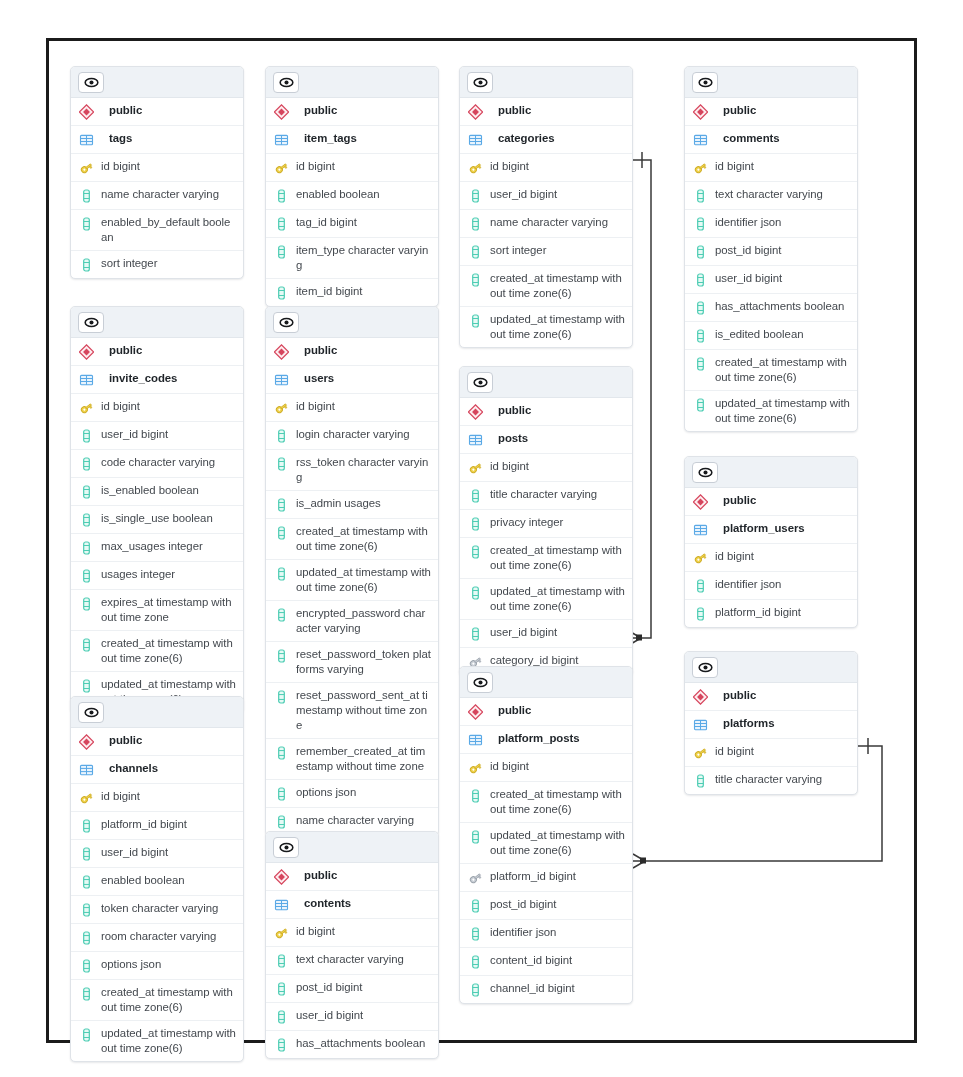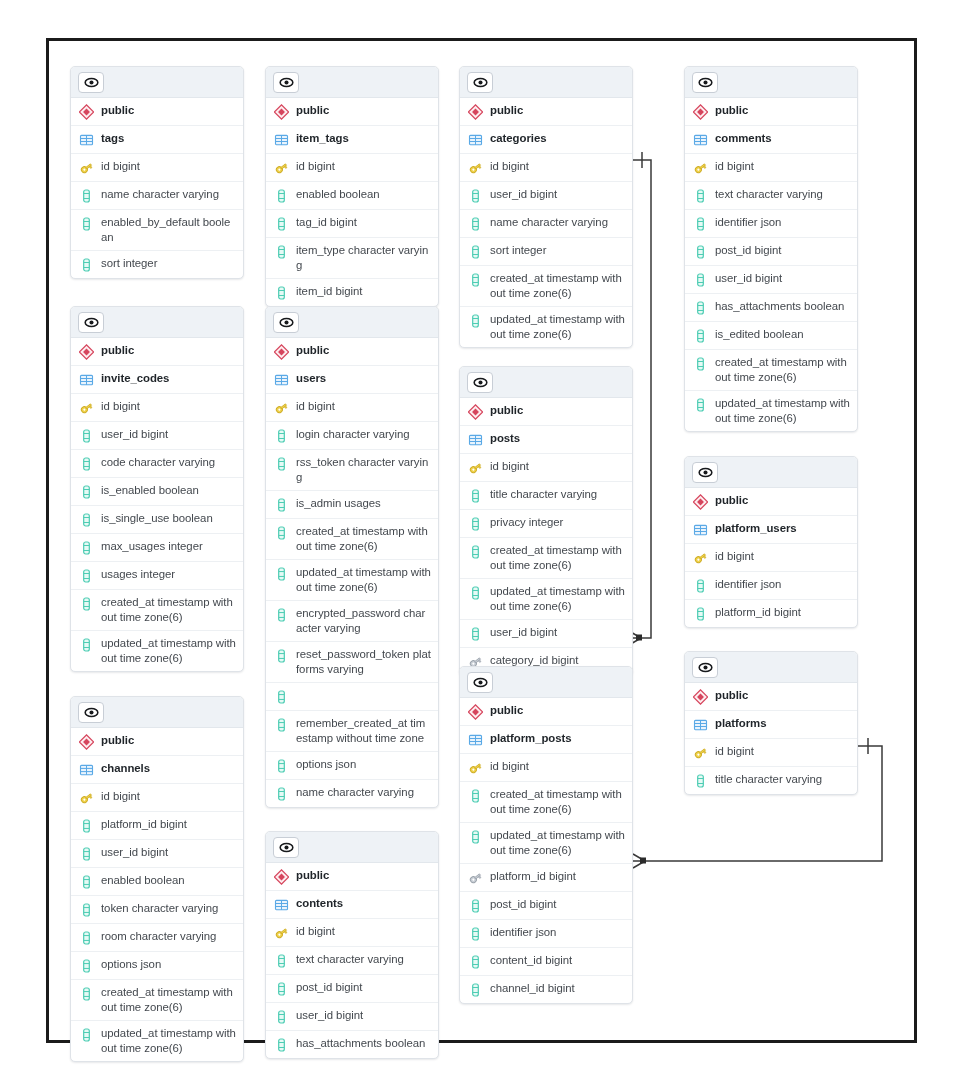--- a/index.html
+++ b/index.html
@@ -64,21 +64,21 @@
   }
   .row:last-child { border-bottom: none; }
   .row .ico { flex: 0 0 15px; height: 16px; display: block; margin-top: 1px; }
   .row .txt {
     font-size: 11.4px;
     line-height: 15px;
     color: #3a3f45;
     word-break: break-all;
     letter-spacing: -0.05px;
   }
-  .row.schema .txt, .row.tname .txt { font-weight: bold; color: #1f2429; word-break: normal; }
+  .row.schema .txt, .row.tname .txt { font-weight: bold; color: #1f2429; word-break: normal; margin-left: 8px; }
   .row.col .txt { color: #43484e; }
 </style>
 </head>
 <body>
 
 <div id="canvas">
   <div id="frame"></div>
 
   <svg id="edges">
     <defs>
@@ -494,20 +494,28 @@
             <line x1="5" y1="10.6" x2="11" y2="10.6" stroke="#4ecdb4" stroke-width="1.1"></line>
           </svg>
           <span class="txt">usages integer</span>
         </div>
         <div class="row col">
           <svg class="ico" viewBox="0 0 16 16" xmlns="http://www.w3.org/2000/svg">
             <rect x="5" y="1.6" width="6" height="12.8" rx="2.1" fill="#e6faf5" stroke="#4ecdb4" stroke-width="1.3"></rect>
             <line x1="5" y1="5.4" x2="11" y2="5.4" stroke="#4ecdb4" stroke-width="1.1"></line>
             <line x1="5" y1="10.6" x2="11" y2="10.6" stroke="#4ecdb4" stroke-width="1.1"></line>
           </svg>
+          <span class="txt">expires_at timestamp without time zone</span>
+        </div>
+        <div class="row col">
+          <svg class="ico" viewBox="0 0 16 16" xmlns="http://www.w3.org/2000/svg">
+            <rect x="5" y="1.6" width="6" height="12.8" rx="2.1" fill="#e6faf5" stroke="#4ecdb4" stroke-width="1.3"></rect>
+            <line x1="5" y1="5.4" x2="11" y2="5.4" stroke="#4ecdb4" stroke-width="1.1"></line>
+            <line x1="5" y1="10.6" x2="11" y2="10.6" stroke="#4ecdb4" stroke-width="1.1"></line>
+          </svg>
           <span class="txt">created_at timestamp without time zone(6)</span>
         </div>
         <div class="row col">
           <svg class="ico" viewBox="0 0 16 16" xmlns="http://www.w3.org/2000/svg">
             <rect x="5" y="1.6" width="6" height="12.8" rx="2.1" fill="#e6faf5" stroke="#4ecdb4" stroke-width="1.3"></rect>
             <line x1="5" y1="5.4" x2="11" y2="5.4" stroke="#4ecdb4" stroke-width="1.1"></line>
             <line x1="5" y1="10.6" x2="11" y2="10.6" stroke="#4ecdb4" stroke-width="1.1"></line>
           </svg>
           <span class="txt">updated_at timestamp without time zone(6)</span>
         </div>
@@ -603,20 +611,21 @@
             <line x1="5" y1="10.6" x2="11" y2="10.6" stroke="#4ecdb4" stroke-width="1.1"></line>
           </svg>
           <span class="txt">reset_password_token platforms varying</span>
         </div>
         <div class="row col">
           <svg class="ico" viewBox="0 0 16 16" xmlns="http://www.w3.org/2000/svg">
             <rect x="5" y="1.6" width="6" height="12.8" rx="2.1" fill="#e6faf5" stroke="#4ecdb4" stroke-width="1.3"></rect>
             <line x1="5" y1="5.4" x2="11" y2="5.4" stroke="#4ecdb4" stroke-width="1.1"></line>
             <line x1="5" y1="10.6" x2="11" y2="10.6" stroke="#4ecdb4" stroke-width="1.1"></line>
           </svg>
+          <span class="txt">reset_password_sent_at timestamp without time zone</span>
         </div>
         <div class="row col">
           <svg class="ico" viewBox="0 0 16 16" xmlns="http://www.w3.org/2000/svg">
             <rect x="5" y="1.6" width="6" height="12.8" rx="2.1" fill="#e6faf5" stroke="#4ecdb4" stroke-width="1.3"></rect>
             <line x1="5" y1="5.4" x2="11" y2="5.4" stroke="#4ecdb4" stroke-width="1.1"></line>
             <line x1="5" y1="10.6" x2="11" y2="10.6" stroke="#4ecdb4" stroke-width="1.1"></line>
           </svg>
           <span class="txt">remember_created_at timestamp without time zone</span>
         </div>
         <div class="row col">

